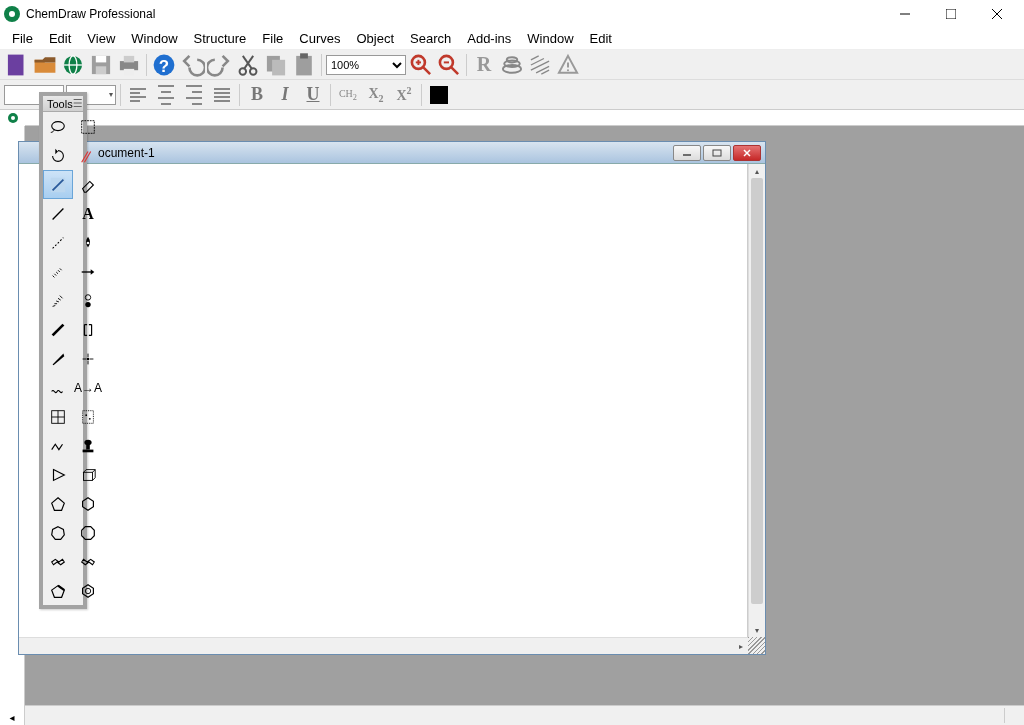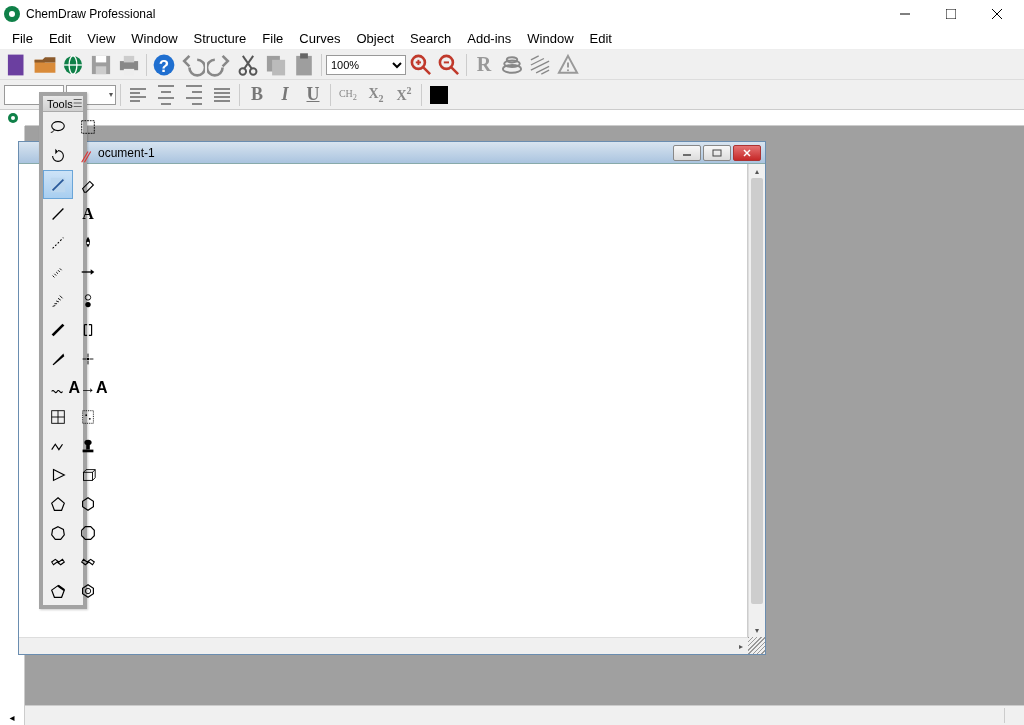--- a/index.html
+++ b/index.html
@@ -459,21 +459,21 @@
           <line x1="4" y1="10" x2="8" y2="10" stroke="#000"></line>
           <line x1="12" y1="10" x2="16" y2="10" stroke="#000"></line>
         </svg>
       </div>
     <div class="tool-cell">
         <svg viewBox="0 0 20 20">
           <path d="M3 14c2-4 4 4 6 0s4 4 6 0" fill="none" stroke="#000" stroke-width="1.2"></path>
         </svg>
       </div>
     <div class="tool-cell">
-        <span style="font-size:16px;font-weight:bold">A→A</span>
+        <span style="font-size:12px;font-weight:normal">A→A</span>
       </div>
     <div class="tool-cell">
         <svg viewBox="0 0 20 20">
           <rect x="3" y="3" width="14" height="14" fill="none" stroke="#000"></rect>
           <line x1="10" y1="3" x2="10" y2="17" stroke="#000"></line>
           <line x1="3" y1="10" x2="17" y2="10" stroke="#000"></line>
         </svg>
       </div>
     <div class="tool-cell">
         <svg viewBox="0 0 20 20">

